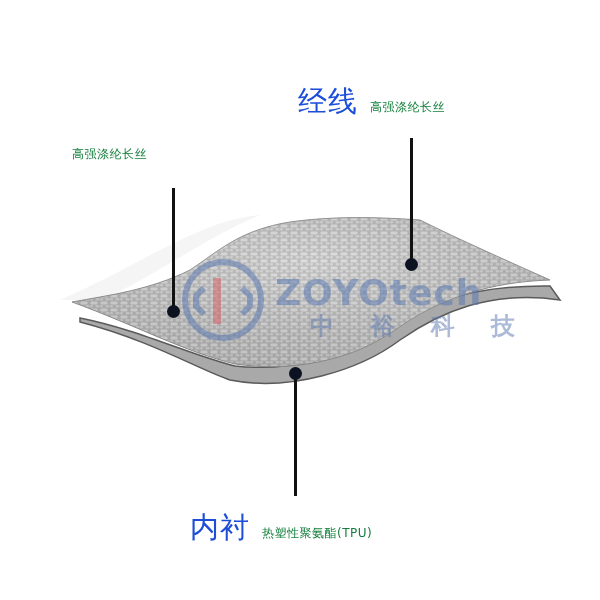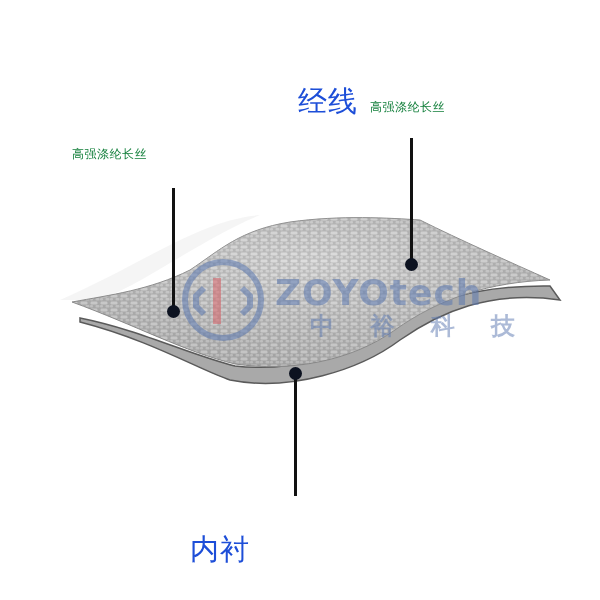--- a/index.html
+++ b/index.html
@@ -66,17 +66,18 @@
 </div>
 <div class="leader" style="left:410px; top:138px; height:126px;"></div>
 <div class="dot" style="left:405px; top:258px;"></div>
 
 <div class="label" style="left:60px; top:146px;">
   <span class="small">高强涤纶长丝</span>
 </div>
 <div class="leader" style="left:172px; top:188px; height:124px;"></div>
 <div class="dot" style="left:167px; top:305px;"></div>
 
-<div class="label" style="left:190px; top:530px;">
+<div class="label" style="left:190px; top:508px;">
   <span class="big">内衬</span>
+  <span class="small">热塑性聚氨酯(TPU)</span>
 </div>
 <div class="leader" style="left:294px; top:374px; height:122px;"></div>
 <div class="dot" style="left:289px; top:367px;"></div>
 
 </body></html>

